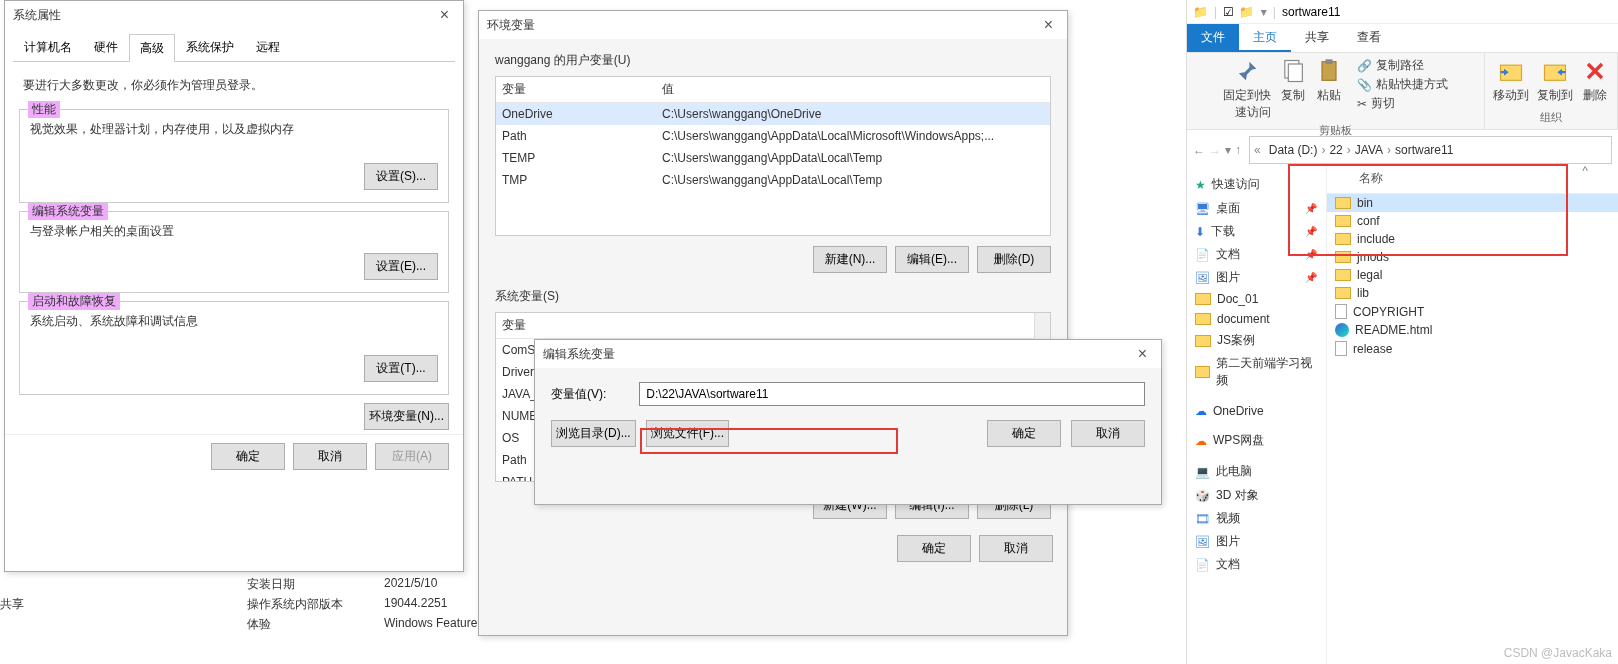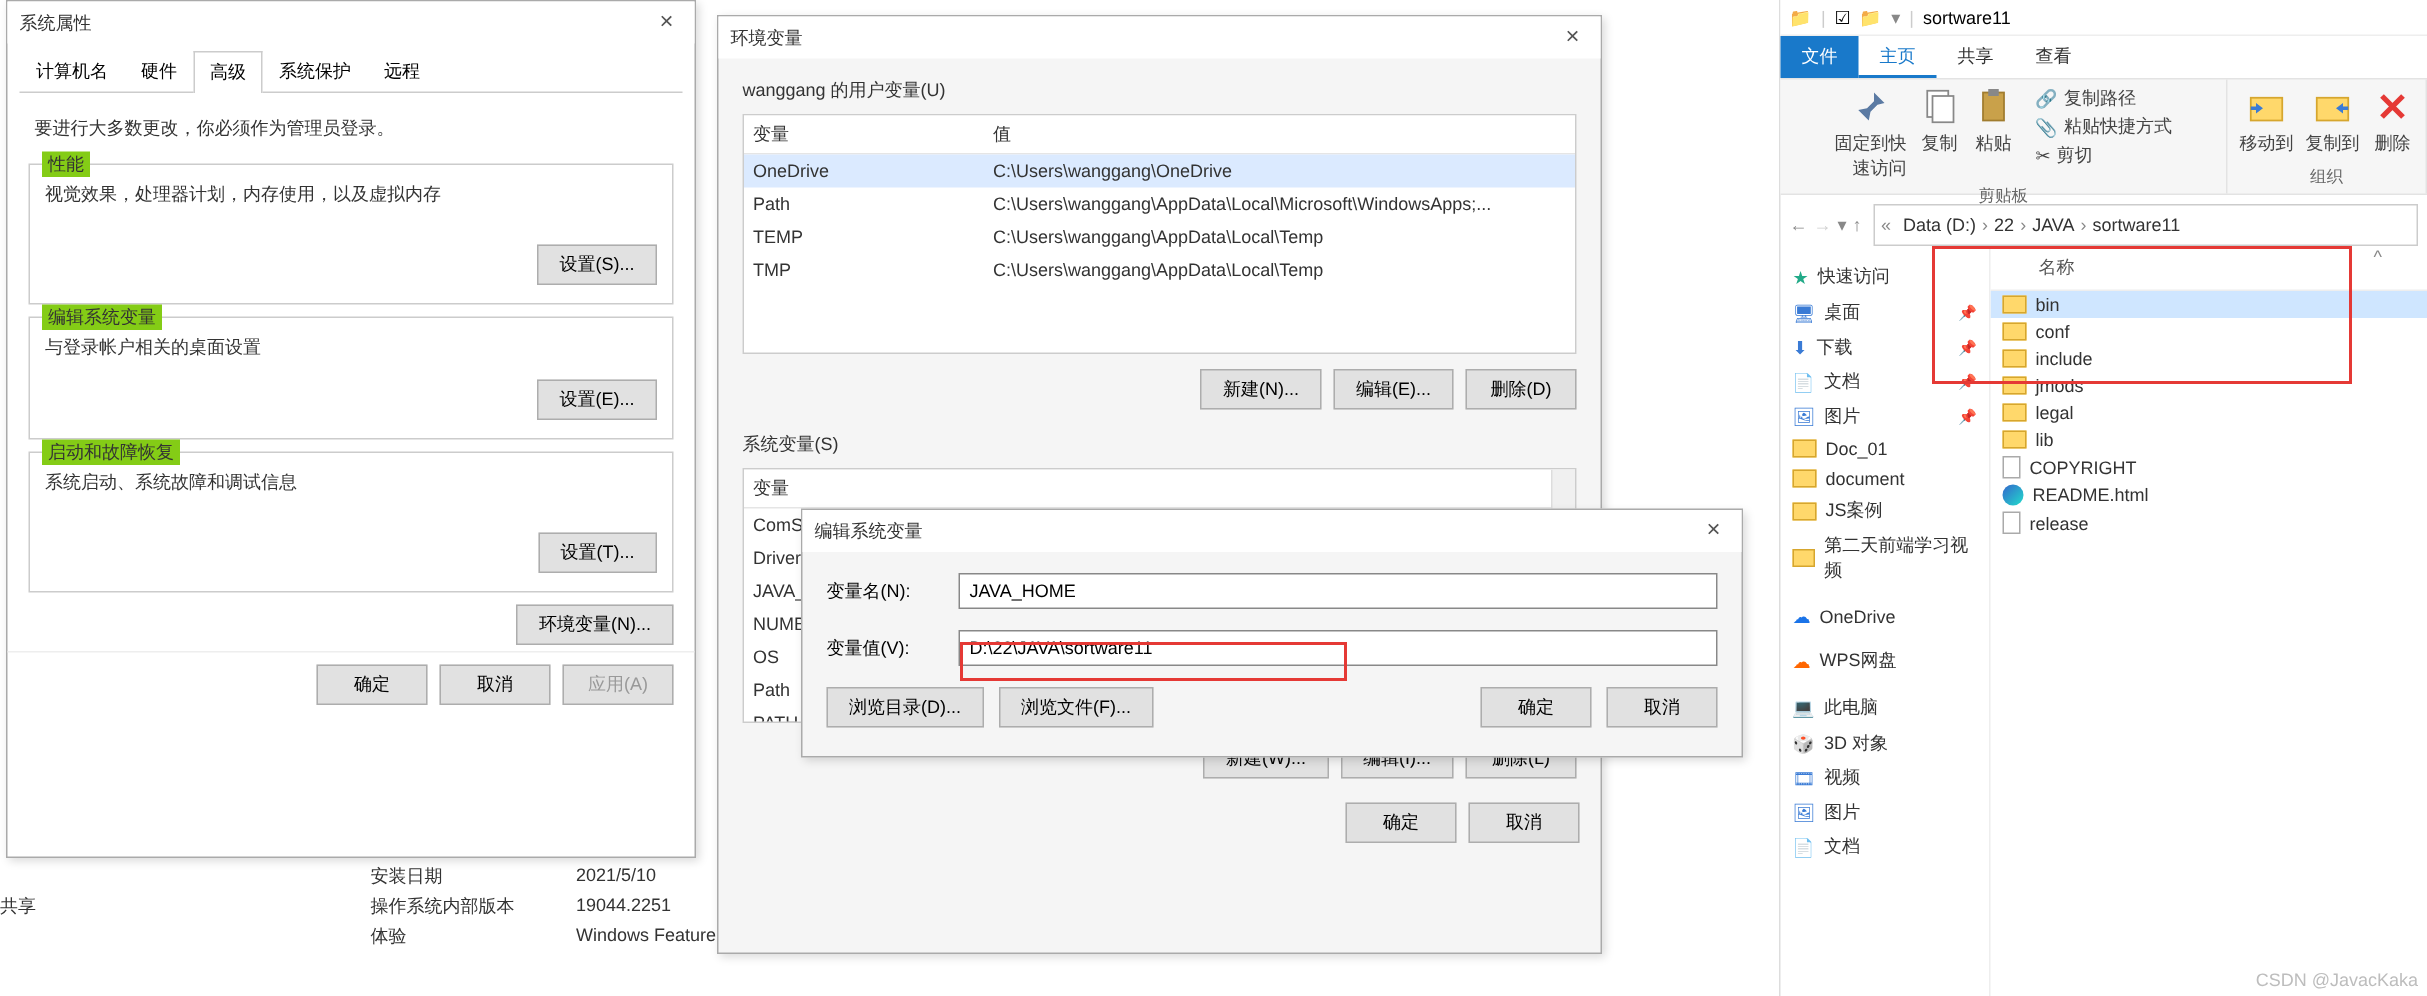--- a/index.html
+++ b/index.html
@@ -5,22 +5,22 @@
 *{box-sizing:border-box;font-family:"Microsoft YaHei","Segoe UI",Arial,sans-serif;font-size:12px}
 body{margin:0;width:1618px;height:664px;background:#fff;position:relative;overflow:hidden}
 .win{position:absolute;background:#fff;border:1px solid #aaa;box-shadow:2px 2px 6px rgba(0,0,0,.15)}
 .titlebar{height:28px;display:flex;align-items:center;padding:0 8px;background:#fff;position:relative}
 .titlebar .title{flex:1;color:#333}
 .close-x{font-size:16px;color:#555;cursor:pointer;padding:0 6px}
 .tabs{display:flex;border-bottom:1px solid #ccc;margin:4px 8px 0 8px}
 .tab{padding:5px 10px;border:1px solid transparent;border-bottom:none;cursor:pointer}
 .tab.active{border-color:#ccc;background:#fff;position:relative;top:1px}
 .group{border:1px solid #ccc;margin:8px 14px;padding:10px 10px 12px 10px;position:relative}
-.group .legend{position:absolute;top:-9px;left:8px;background:#84cc16;padding:0 4px;color:#333}
-.btn{background:#e1e1e1;border:1px solid #adadad;padding:4px 14px;cursor:pointer;display:inline-block;text-align:center;min-width:74px}
+.group .legend{position:absolute;top:-9px;left:8px;background:#f0abfc;padding:0 4px;color:#333}
+.btn{background:#e1e1e1;border:1px solid #adadad;padding:4px 4px;cursor:pointer;display:inline-block;text-align:center;min-width:74px}
 .btn-row{display:flex;gap:8px;justify-content:flex-end;padding:8px 14px}
 .row-right{text-align:right;margin-top:8px}
 .txt{color:#333;line-height:1.6}
 .table{border:1px solid #ccc;width:100%}
 .th{display:flex;background:#fff;border-bottom:1px solid #e5e5e5}
 .th>div{padding:4px 6px;color:#333;font-weight:normal}
 .tr{display:flex}
 .tr>div{padding:4px 6px;color:#333;white-space:nowrap;overflow:hidden;text-overflow:ellipsis}
 .tr.sel{background:#dbeaff}
 .col-var{width:160px}
@@ -202,24 +202,20 @@
   </div>
 </div>
 
 <div class="win" style="left:534px;top:339px;width:628px;height:166px;background:#f5f5f5">
   <div class="titlebar">
     <span class="title">编辑系统变量</span>
     <span class="close-x">×</span>
   </div>
   <div style="padding:14px 16px 0 16px">
     <div style="display:flex;align-items:center;gap:12px;margin-bottom:14px">
-      <div style="width:90px">变量名(N):</div>
-      <input class="input" value="JAVA_HOME" style="">
-    </div>
-    <div style="display:flex;align-items:center;gap:12px;margin-bottom:14px">
       <div style="width:90px">变量值(V):</div>
       <input class="input" value="D:\22\JAVA\sortware11" style="">
     </div>
     <div style="display:flex;gap:10px">
       <span class="btn">浏览目录(D)...</span>
       <span class="btn">浏览文件(F)...</span>
       <div style="flex:1"></div>
       <span class="btn">确定</span>
       <span class="btn">取消</span>
     </div>

